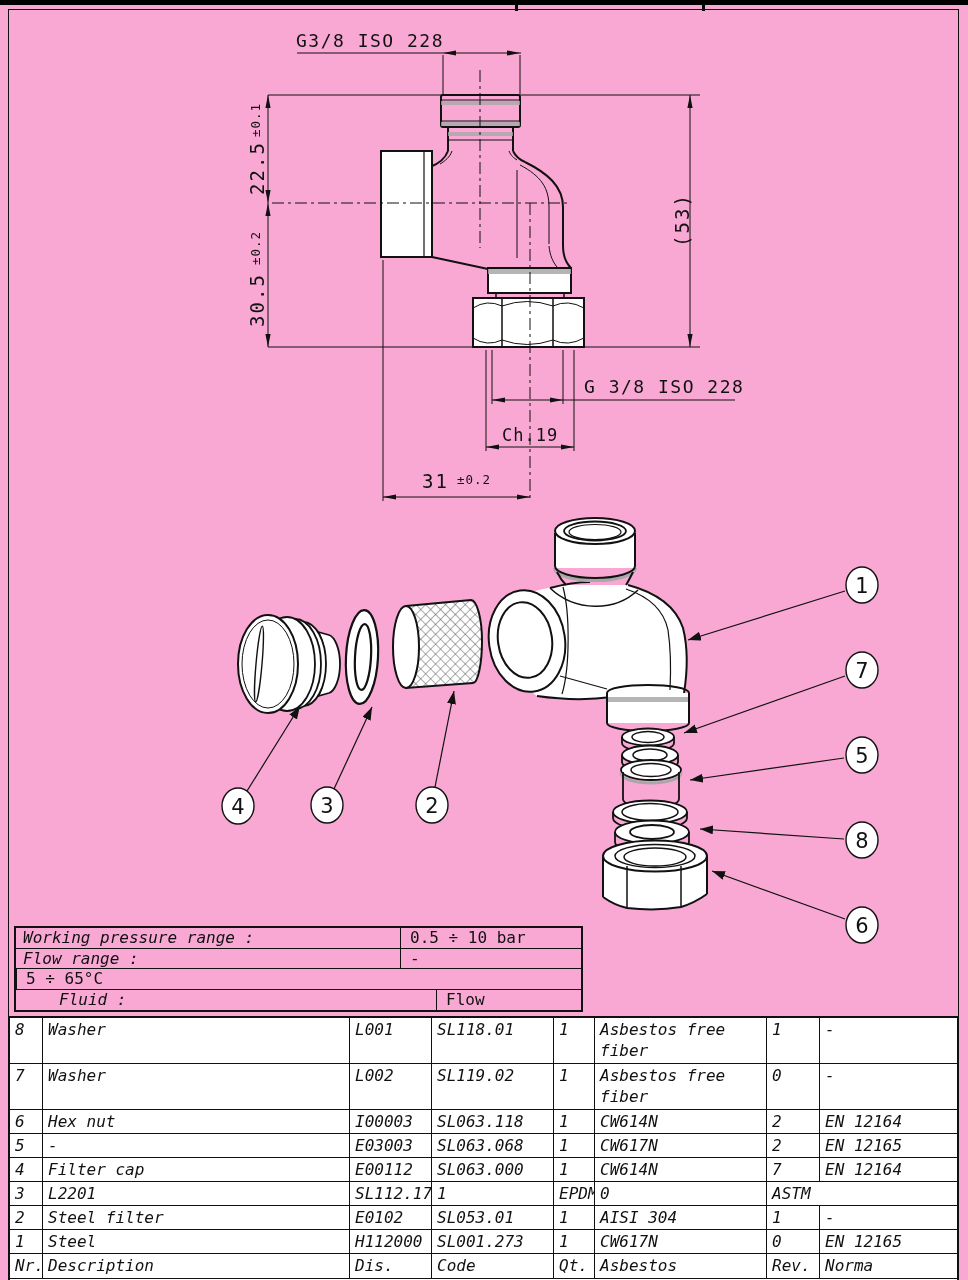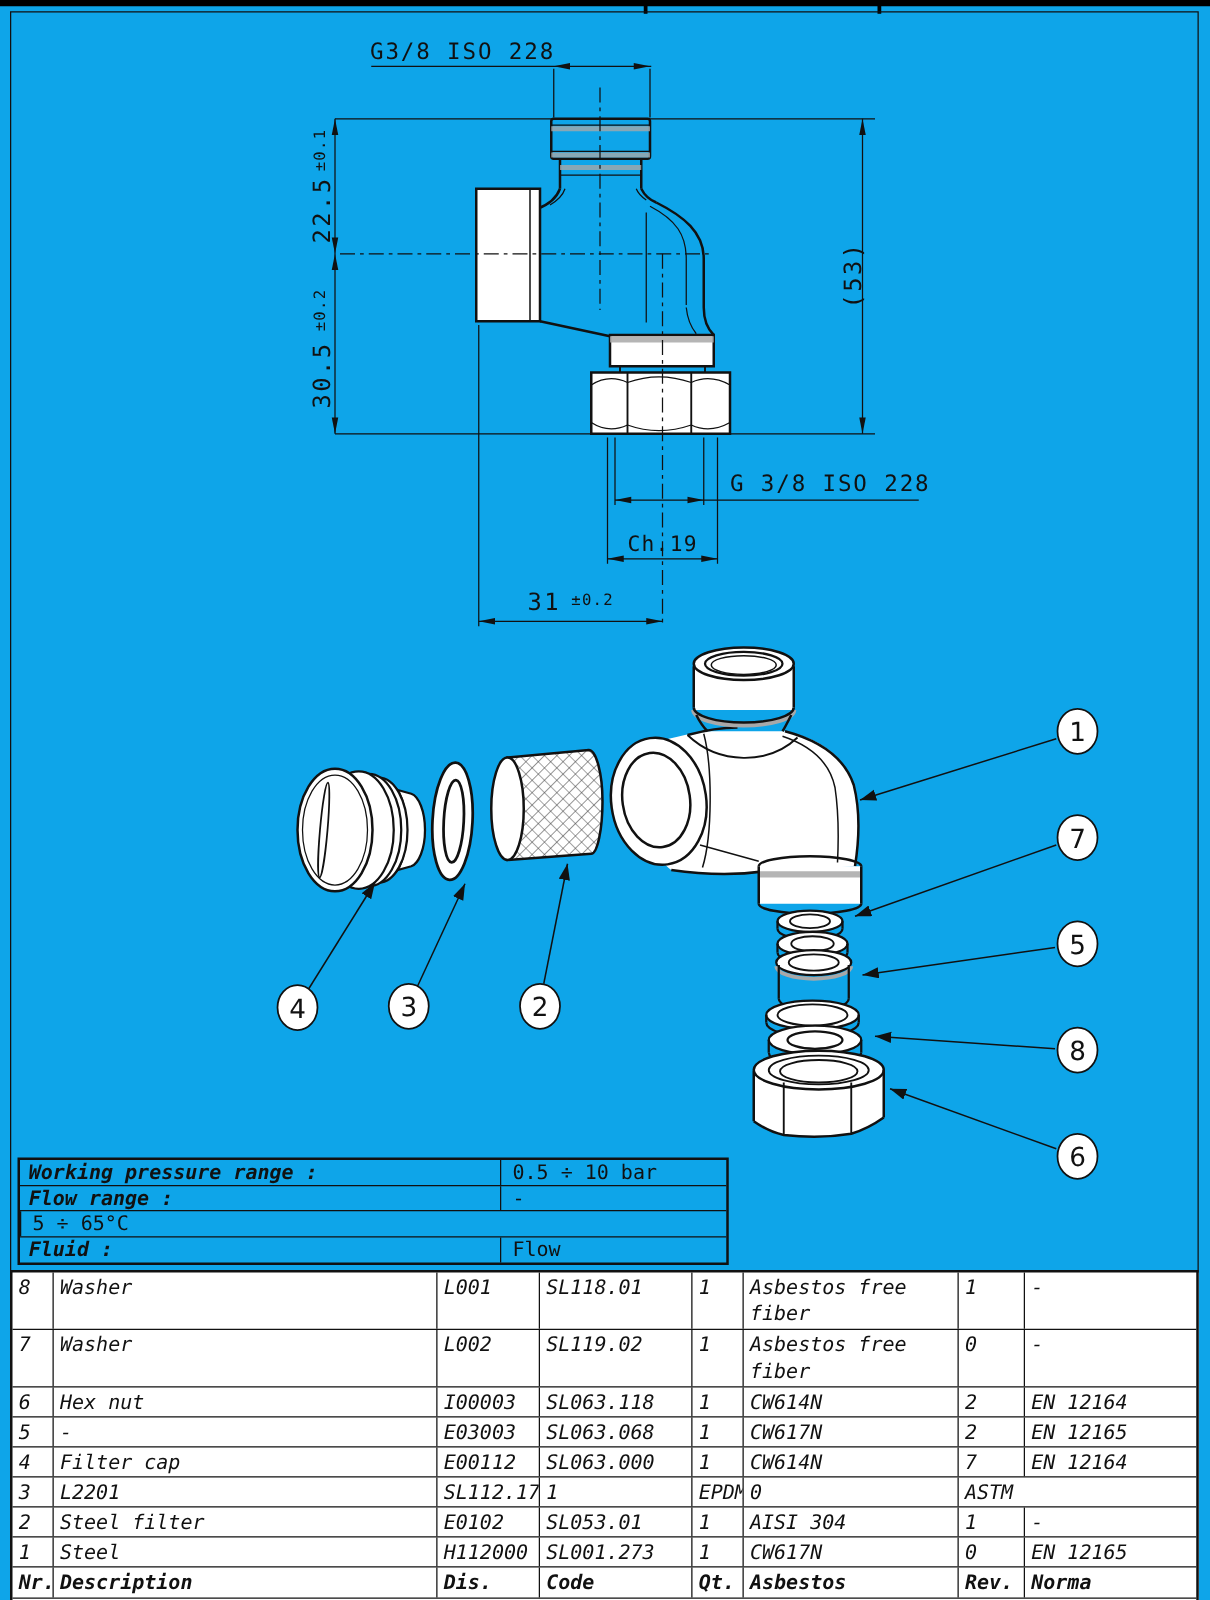--- a/index.html
+++ b/index.html
@@ -1,39 +1,39 @@
 <!DOCTYPE html>
 <html><head>
 <meta charset="utf-8">
 <style>
   html,body{margin:0;padding:0;background:#e8e8e8;}
-  .page{position:relative;width:968px;height:1280px;background:#0ea5e9;overflow:hidden;
+  .page{position:relative;width:968px;height:1280px;background:#f9a8d4;overflow:hidden;
         font-family:"DejaVu Sans Mono",monospace;color:#111;}
   .top-bar{position:absolute;left:0;top:0;width:968px;height:5px;background:#000;}
   .top-tick{position:absolute;top:0;width:3px;height:11px;background:#000;}
   .frame{position:absolute;left:8px;top:9px;width:951px;height:1268px;border:1.6px solid #111;box-sizing:border-box;}
   svg.art{position:absolute;left:0;top:0;width:968px;height:1280px;}
   svg.art path,svg.art rect.ln,svg.art ellipse,svg.art line{vector-effect:non-scaling-stroke;}
   svg text{fill:#111;font-family:"DejaVu Sans Mono",monospace;}
   .dimtxt{font-size:18px;letter-spacing:1.5px;}
   .dimtxt-sm{font-size:12.5px;letter-spacing:1px;}
   .dimtxt-md{font-size:17px;letter-spacing:1px;}
   .dimtxt-lg{font-size:19px;letter-spacing:2px;}
   .callout-num{font-size:21px;font-family:"DejaVu Sans",sans-serif;}
   
   .specs{position:absolute;left:14px;top:926px;width:569px;height:86px;border:2px solid #111;box-sizing:border-box;}
   .srow{display:grid;grid-template-columns:384px 1fr;height:20.5px;border-bottom:1.5px solid #111;box-sizing:border-box;}
-  .srow:last-child{border-bottom:none;}
-  .s-label{font-style:italic;font-weight:bold;font-size:16px;padding-left:7px;display:flex;align-items:center;white-space:nowrap;overflow:hidden;}
+  .srow:last-child{border-bottom:none;padding-left:36px;}
+  .s-label{font-style:italic;font-weight:normal;font-size:16px;padding-left:7px;display:flex;align-items:center;white-space:nowrap;overflow:hidden;}
   .s-value{font-size:16px;border-left:1.5px solid #111;padding-left:9px;display:flex;align-items:center;white-space:nowrap;overflow:hidden;}
   
   .parts{position:absolute;left:8px;top:1016px;width:951px;height:264px;border:2px solid #111;border-bottom:none;box-sizing:border-box;background:#fff;}
   .prow{display:grid;grid-template-columns:33px 307px 82px 122px 41px 172px 53px 1fr;
         border-bottom:1.6px solid #111;box-sizing:border-box;}
-  .prow.h45{height:46px;} .prow.h24{height:24px;} .prow.hdr{height:25px;border-bottom:1.6px solid #111;font-weight:bold;}
+  .prow.h45{height:46px;} .prow.h24{height:24px;} .prow.hdr{height:25px;border-bottom:1.6px solid #111;}
   .pc{border-right:1.6px solid #111;padding:1px 5px 0 5px;font-style:italic;font-size:16px;line-height:21px;
       overflow:hidden;white-space:normal;box-sizing:border-box;}
   .pc:last-child{border-right:none;}
   .pc.nowrap{white-space:nowrap;}
 </style>
 </head>
 <body>
 
 <div class="page">
   <div class="top-bar"></div>

